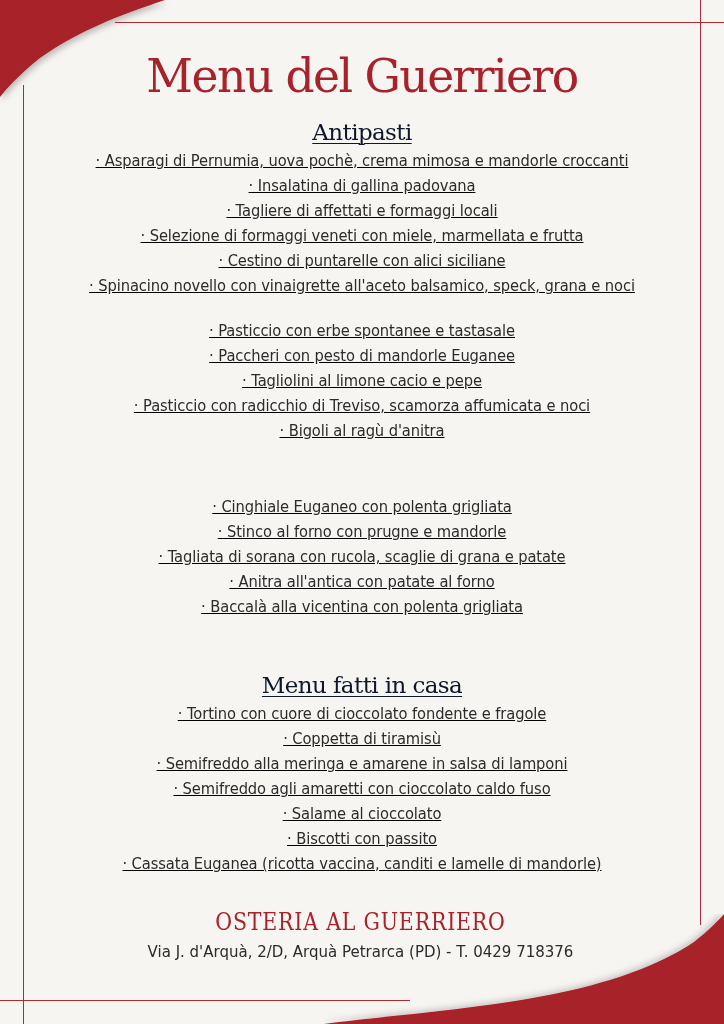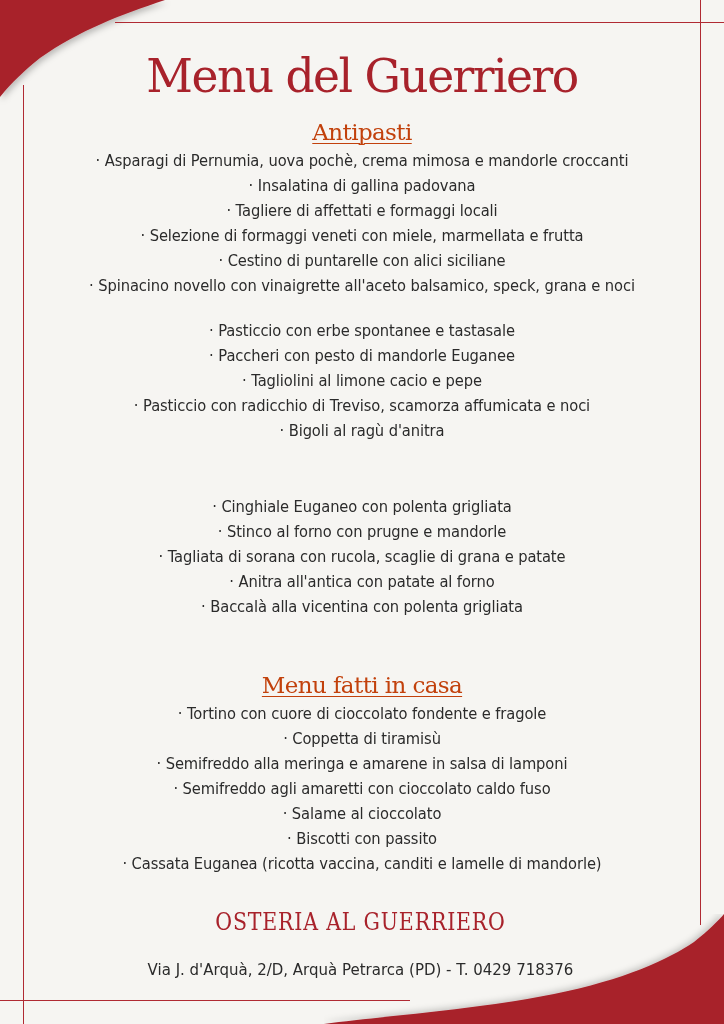--- a/index.html
+++ b/index.html
@@ -20,34 +20,34 @@
   .content { position:absolute; left:0; top:0; width:724px; text-align:center; }
   .title {
     position:absolute; left:0; width:724px; top:46px;
     font-family:"DejaVu Serif", serif; font-size:47px; color:#a8222b;
     letter-spacing:-1.6px; line-height:60px; margin:0; font-weight:normal;
     transform:scaleX(0.97);
   }
   .section { position:absolute; left:0; width:724px; }
   .section h2 {
     margin:0; font-family:"DejaVu Serif", serif; font-weight:normal;
-    font-size:23px; color:#c2410c; line-height:30px; letter-spacing:-0.6px;
+    font-size:23px; color:#0f172a; line-height:30px; letter-spacing:-0.6px;
   }
   .section h2 span { text-decoration:underline; text-decoration-thickness:1px; text-underline-offset:3px; }
-  .items { list-style:none; margin:2px 0 0 0; padding:0; }
+  .items { list-style:none; margin:2px 0 0 0; padding:0;text-decoration:underline; }
   .items li {
     font-family:"DejaVu Sans", sans-serif; font-size:15px; color:#2b2b2b;
     line-height:25px; letter-spacing:-0.1px; transform:scaleX(0.98);
   }
   .footer { position:absolute; left:0; width:721px; top:905px; text-align:center; }
   .restaurant {
     font-family:"DejaVu Serif", serif; font-size:25px; color:#a8222b;
     letter-spacing:1px; line-height:34px; transform:scaleX(0.82);
   }
-  .address { font-size:15px; color:#2b2b2b; line-height:22px; margin-top:20px; }
+  .address { font-size:15px; color:#2b2b2b; line-height:22px; margin-top:2px; }
 </style>
 </head>
 <body>
 
 <svg class="corner corner-tl" viewBox="0 0 360 110" preserveAspectRatio="none">
   <defs>
     <filter id="sh1" x="-10%" y="-10%" width="130%" height="140%">
       <feDropShadow dx="2" dy="3" stdDeviation="3" flood-color="#000" flood-opacity="0.25"></feDropShadow>
     </filter>
   </defs>

